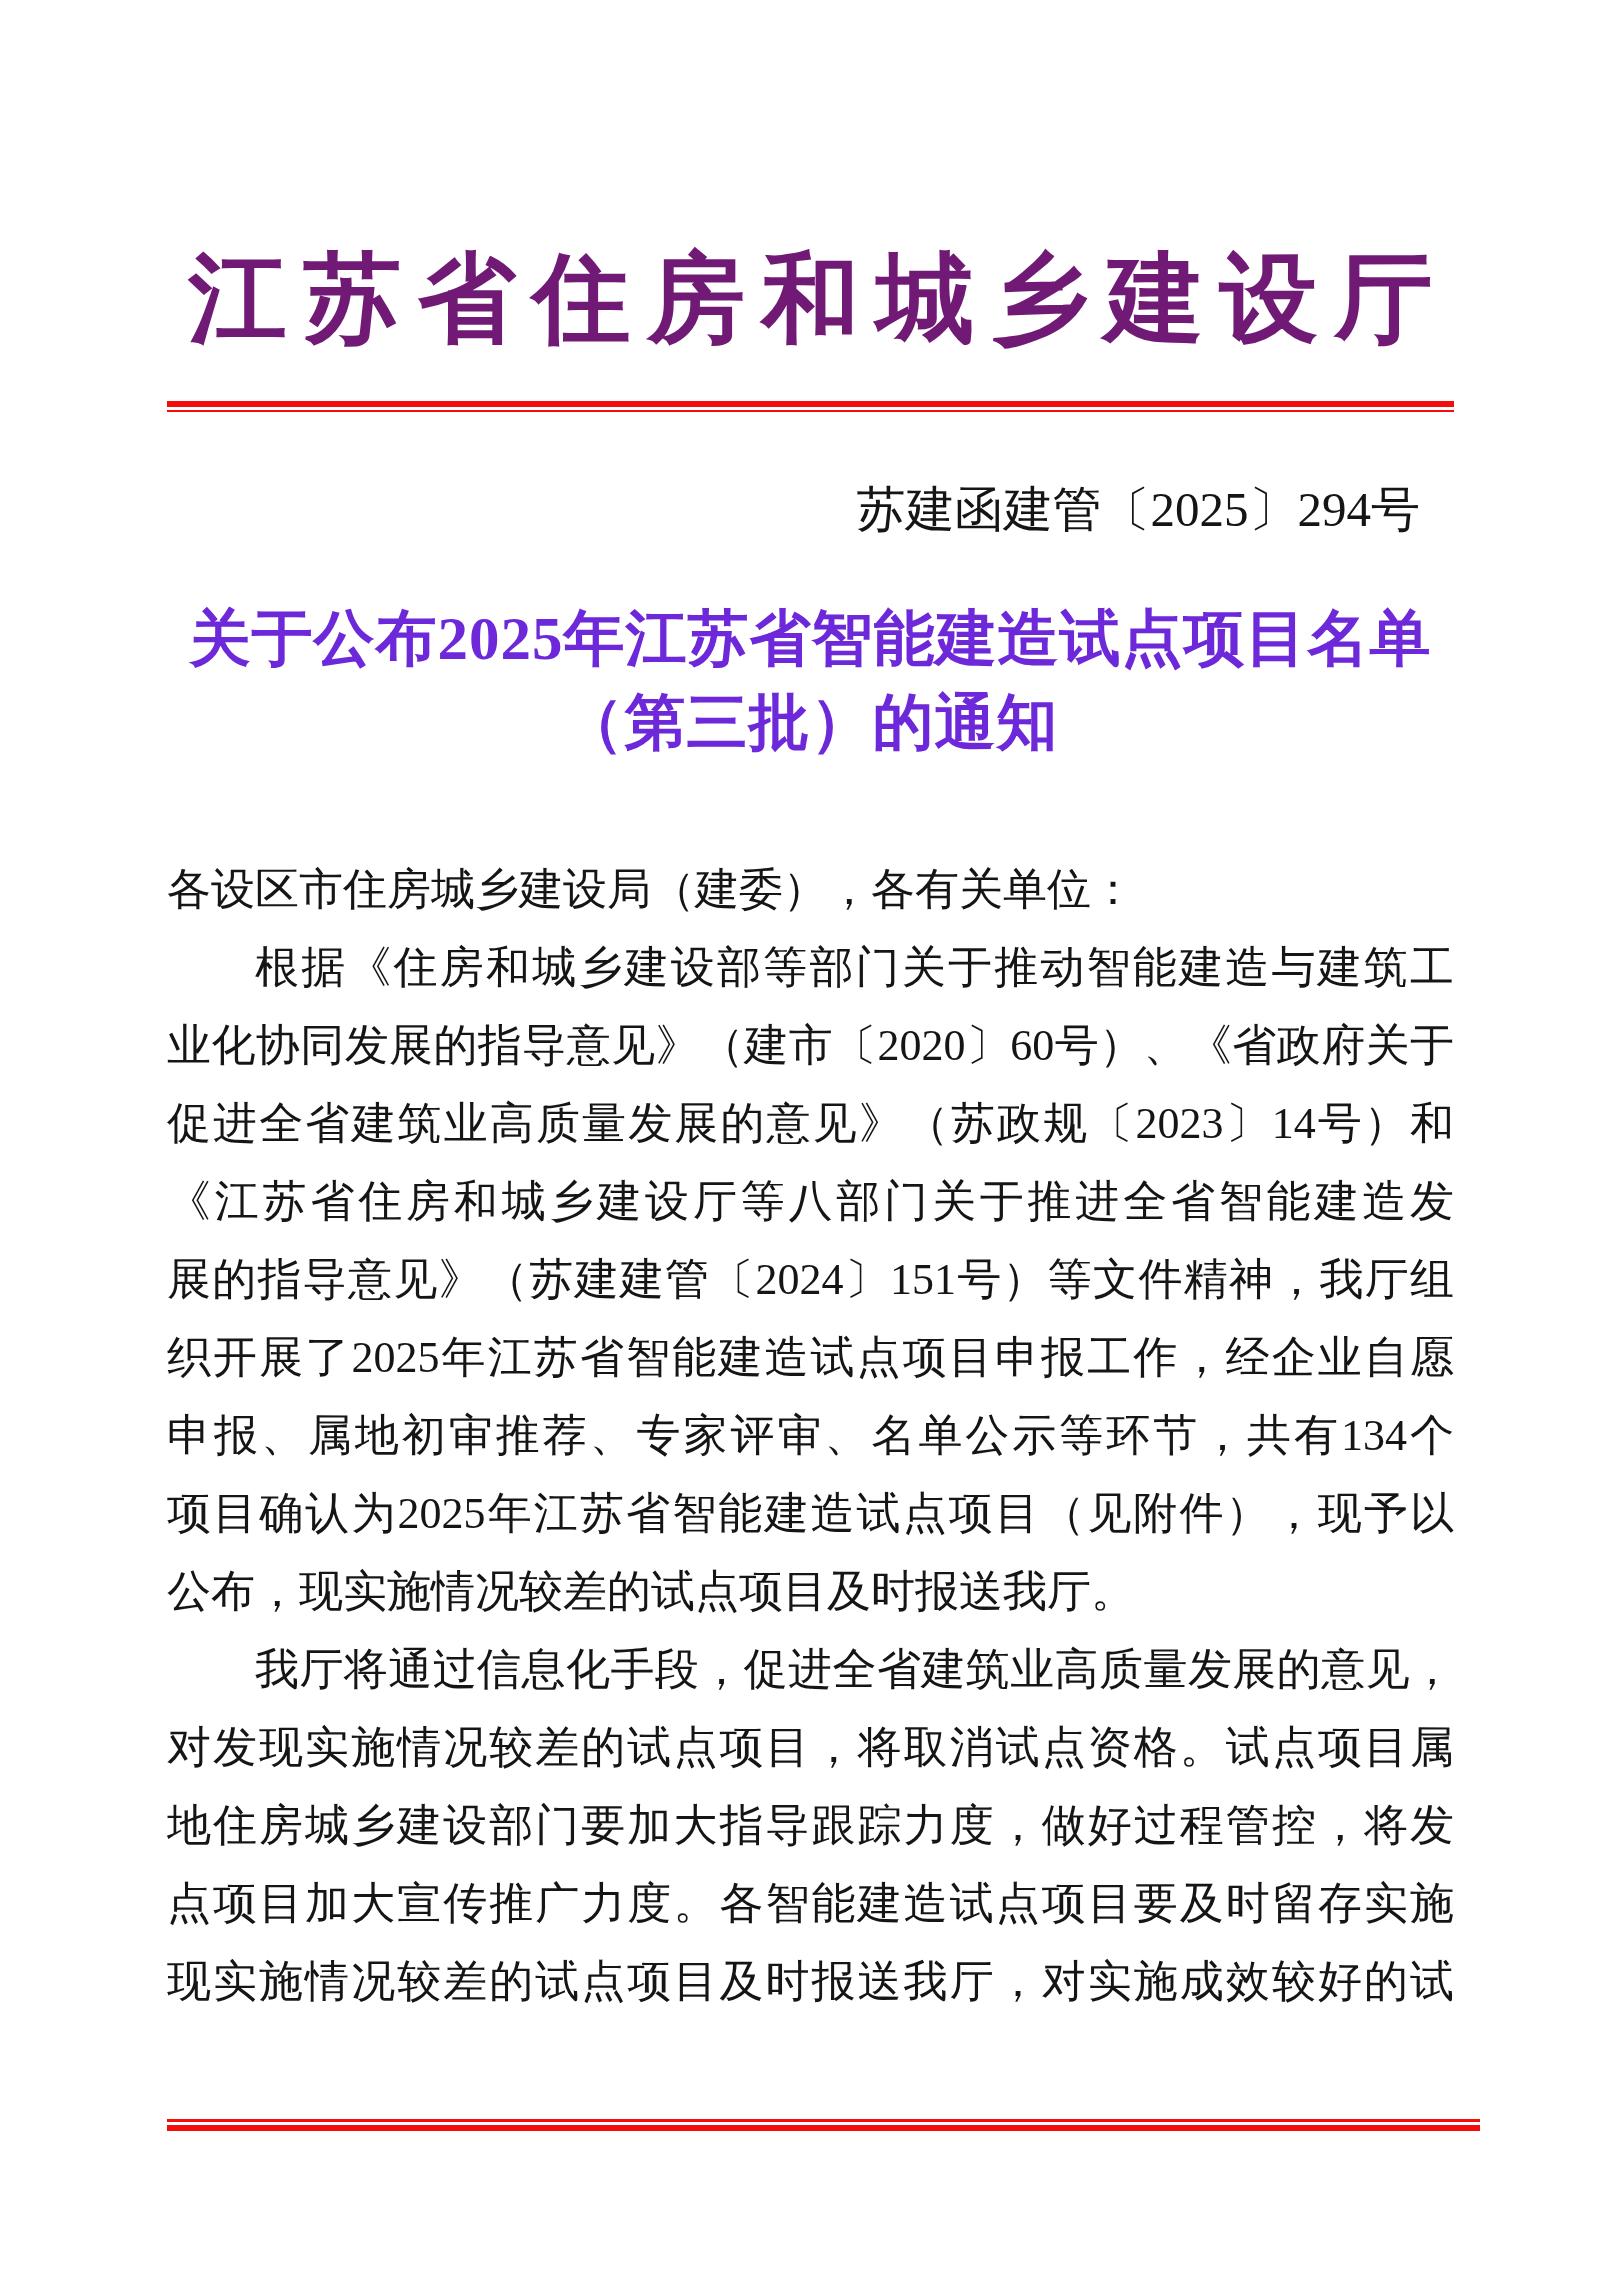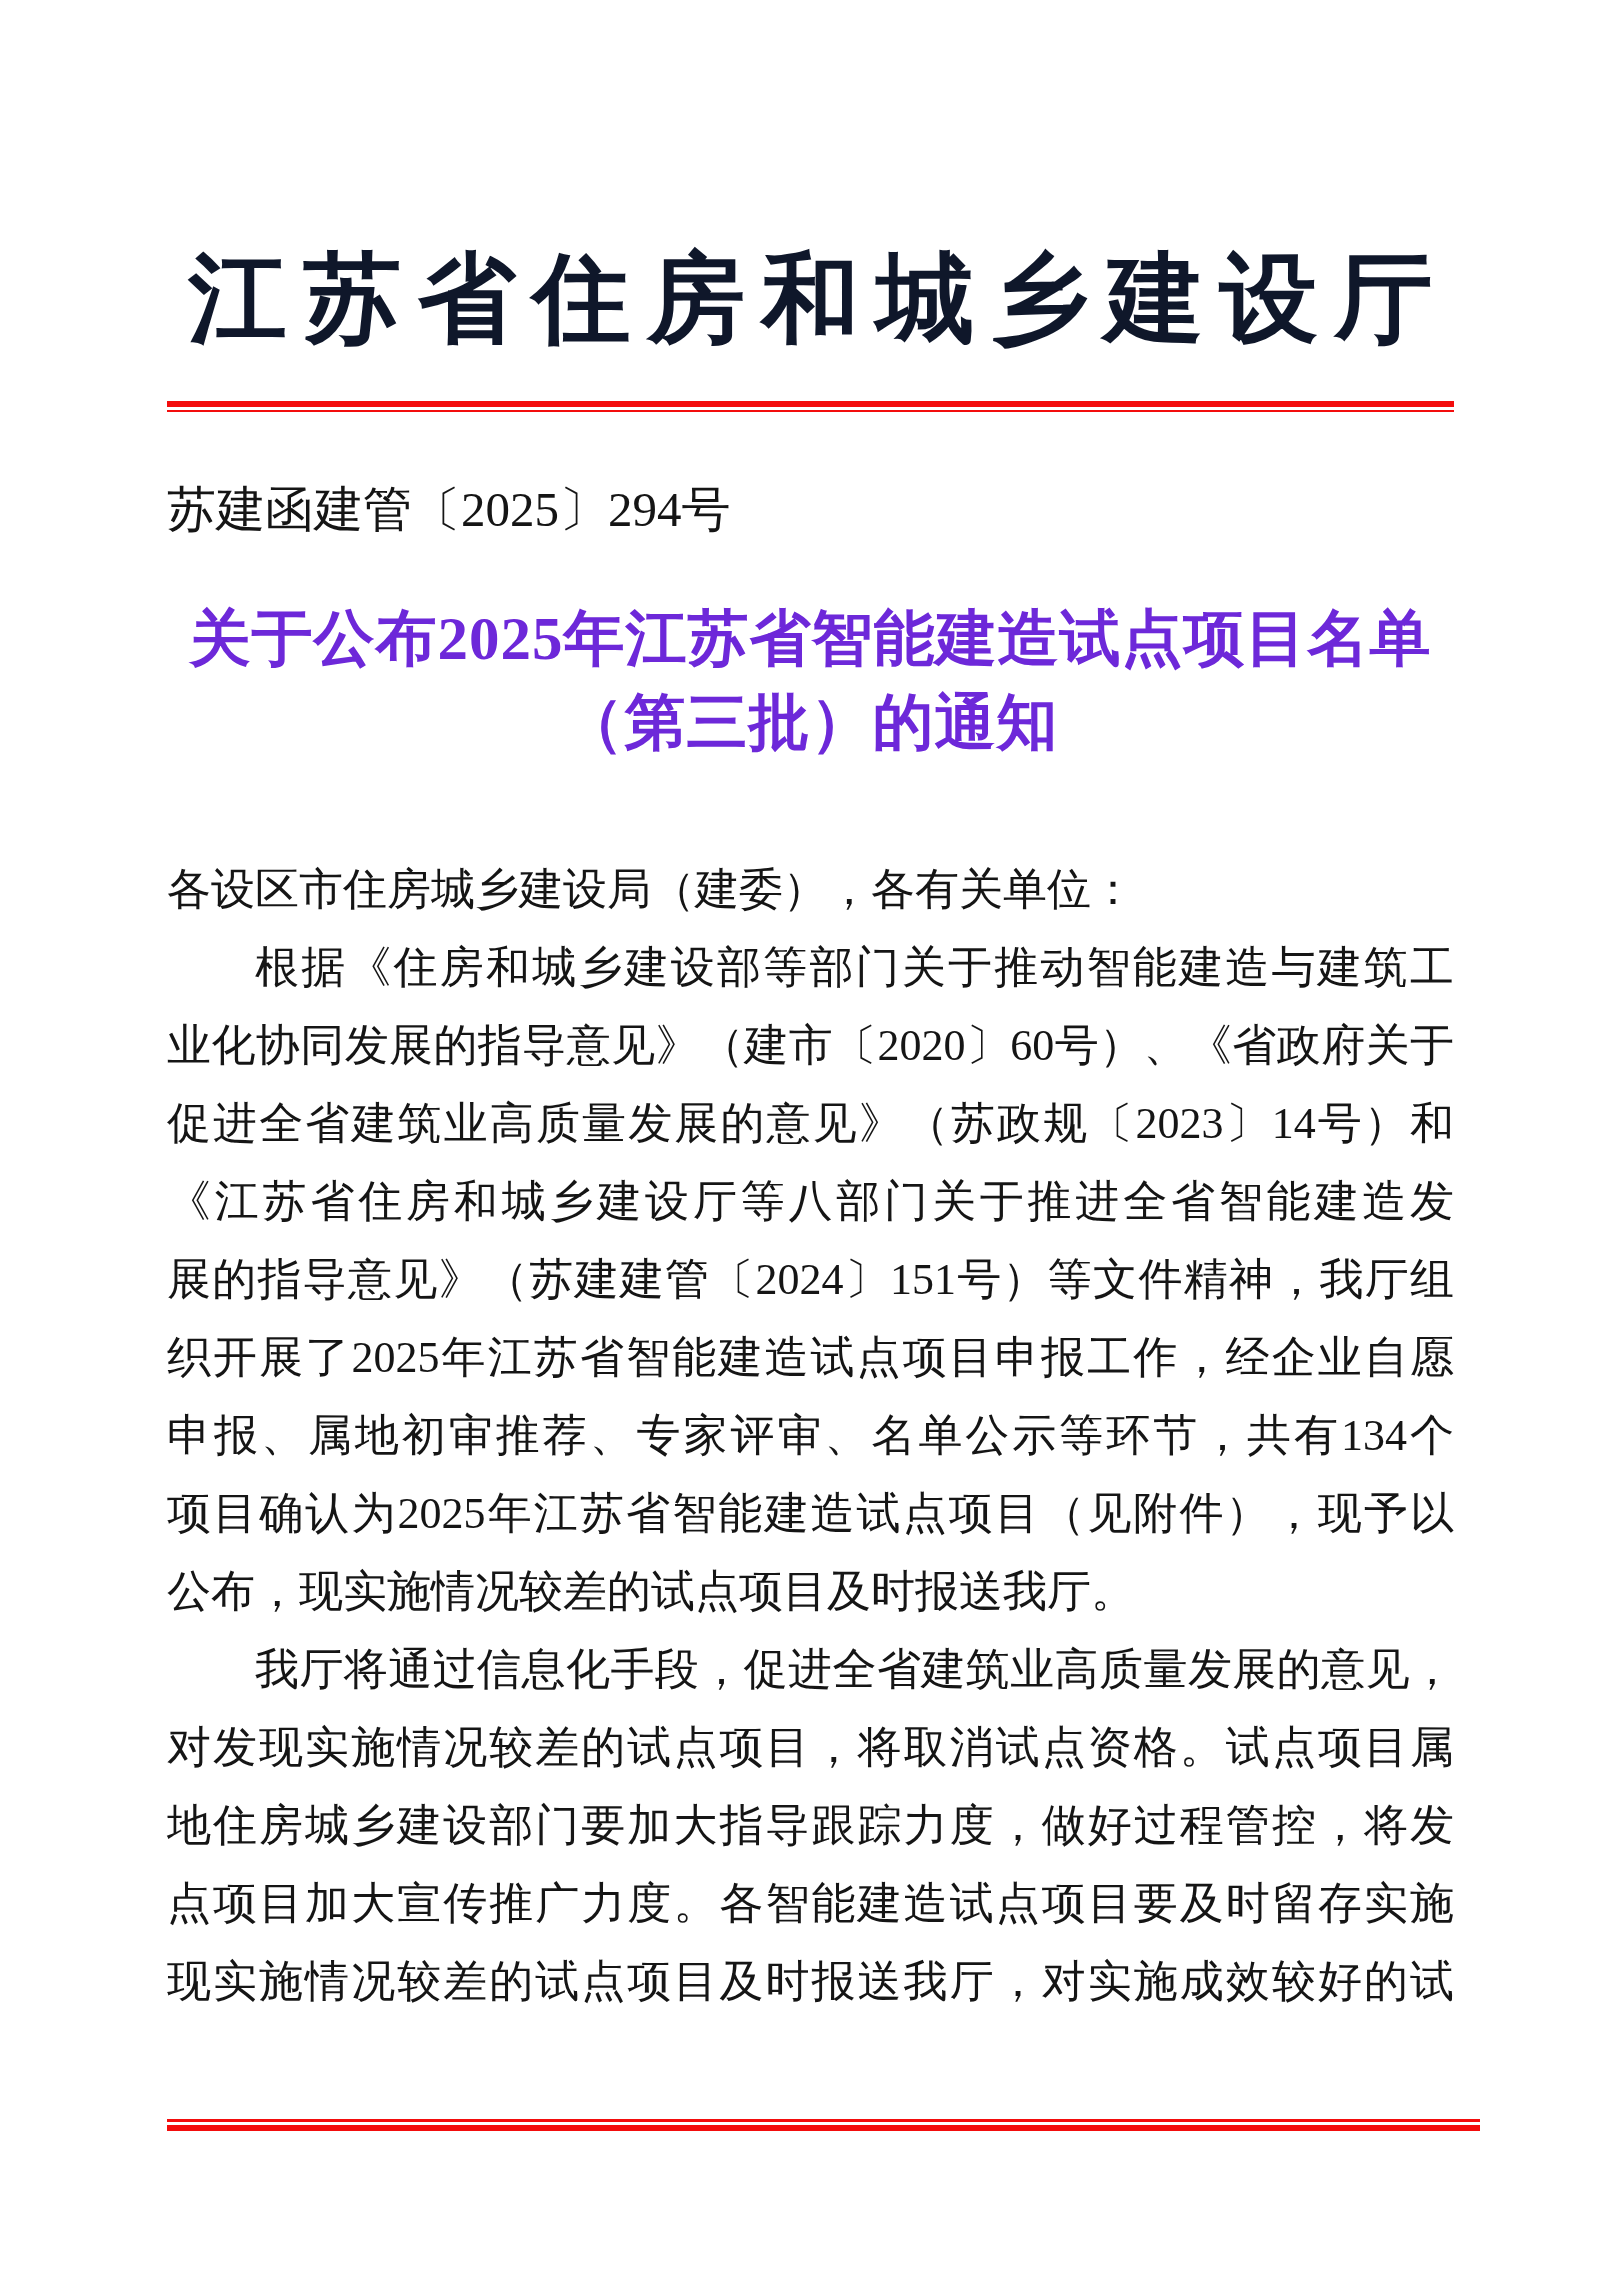--- a/index.html
+++ b/index.html
@@ -20,41 +20,42 @@
     color: #111111;
     overflow: hidden;
   }
 
   
   .masthead {
     padding: 240px 21.6px 0 21.6px;
     font-size: 98px;
     line-height: 118px;
     font-weight: 700;
-    color: #0f172a;
+    color: #701a75;
     text-align: justify;
     text-align-last: justify;
     text-justify: inter-character;
     white-space: nowrap;
   }
 
   
   .rule-top { margin-top: 43px; }
   .rule-top .bar-thick { height: 5.9px; background: #f30d0d; }
   .rule-top .bar-thin  { height: 2px; background: #f30d0d; margin-top: 2.9px; }
 
   .rule-bottom { margin-top: 98px; margin-right: -25.5px; }
   .rule-bottom .bar-thin  { height: 2.9px; background: #f30d0d; }
   .rule-bottom .bar-thick { height: 6.9px; background: #f30d0d; margin-top: 2.9px; }
 
   
   .doc-number {
     margin-top: 67px;
     font-size: 49px;
     line-height: 61px;
+    text-align: right;
     padding-right: 34px;
     color: #151515;
   }
 
   
   .title {
     margin-top: 57px;
     text-align: center;
     font-weight: 700;
     font-size: 61px;

